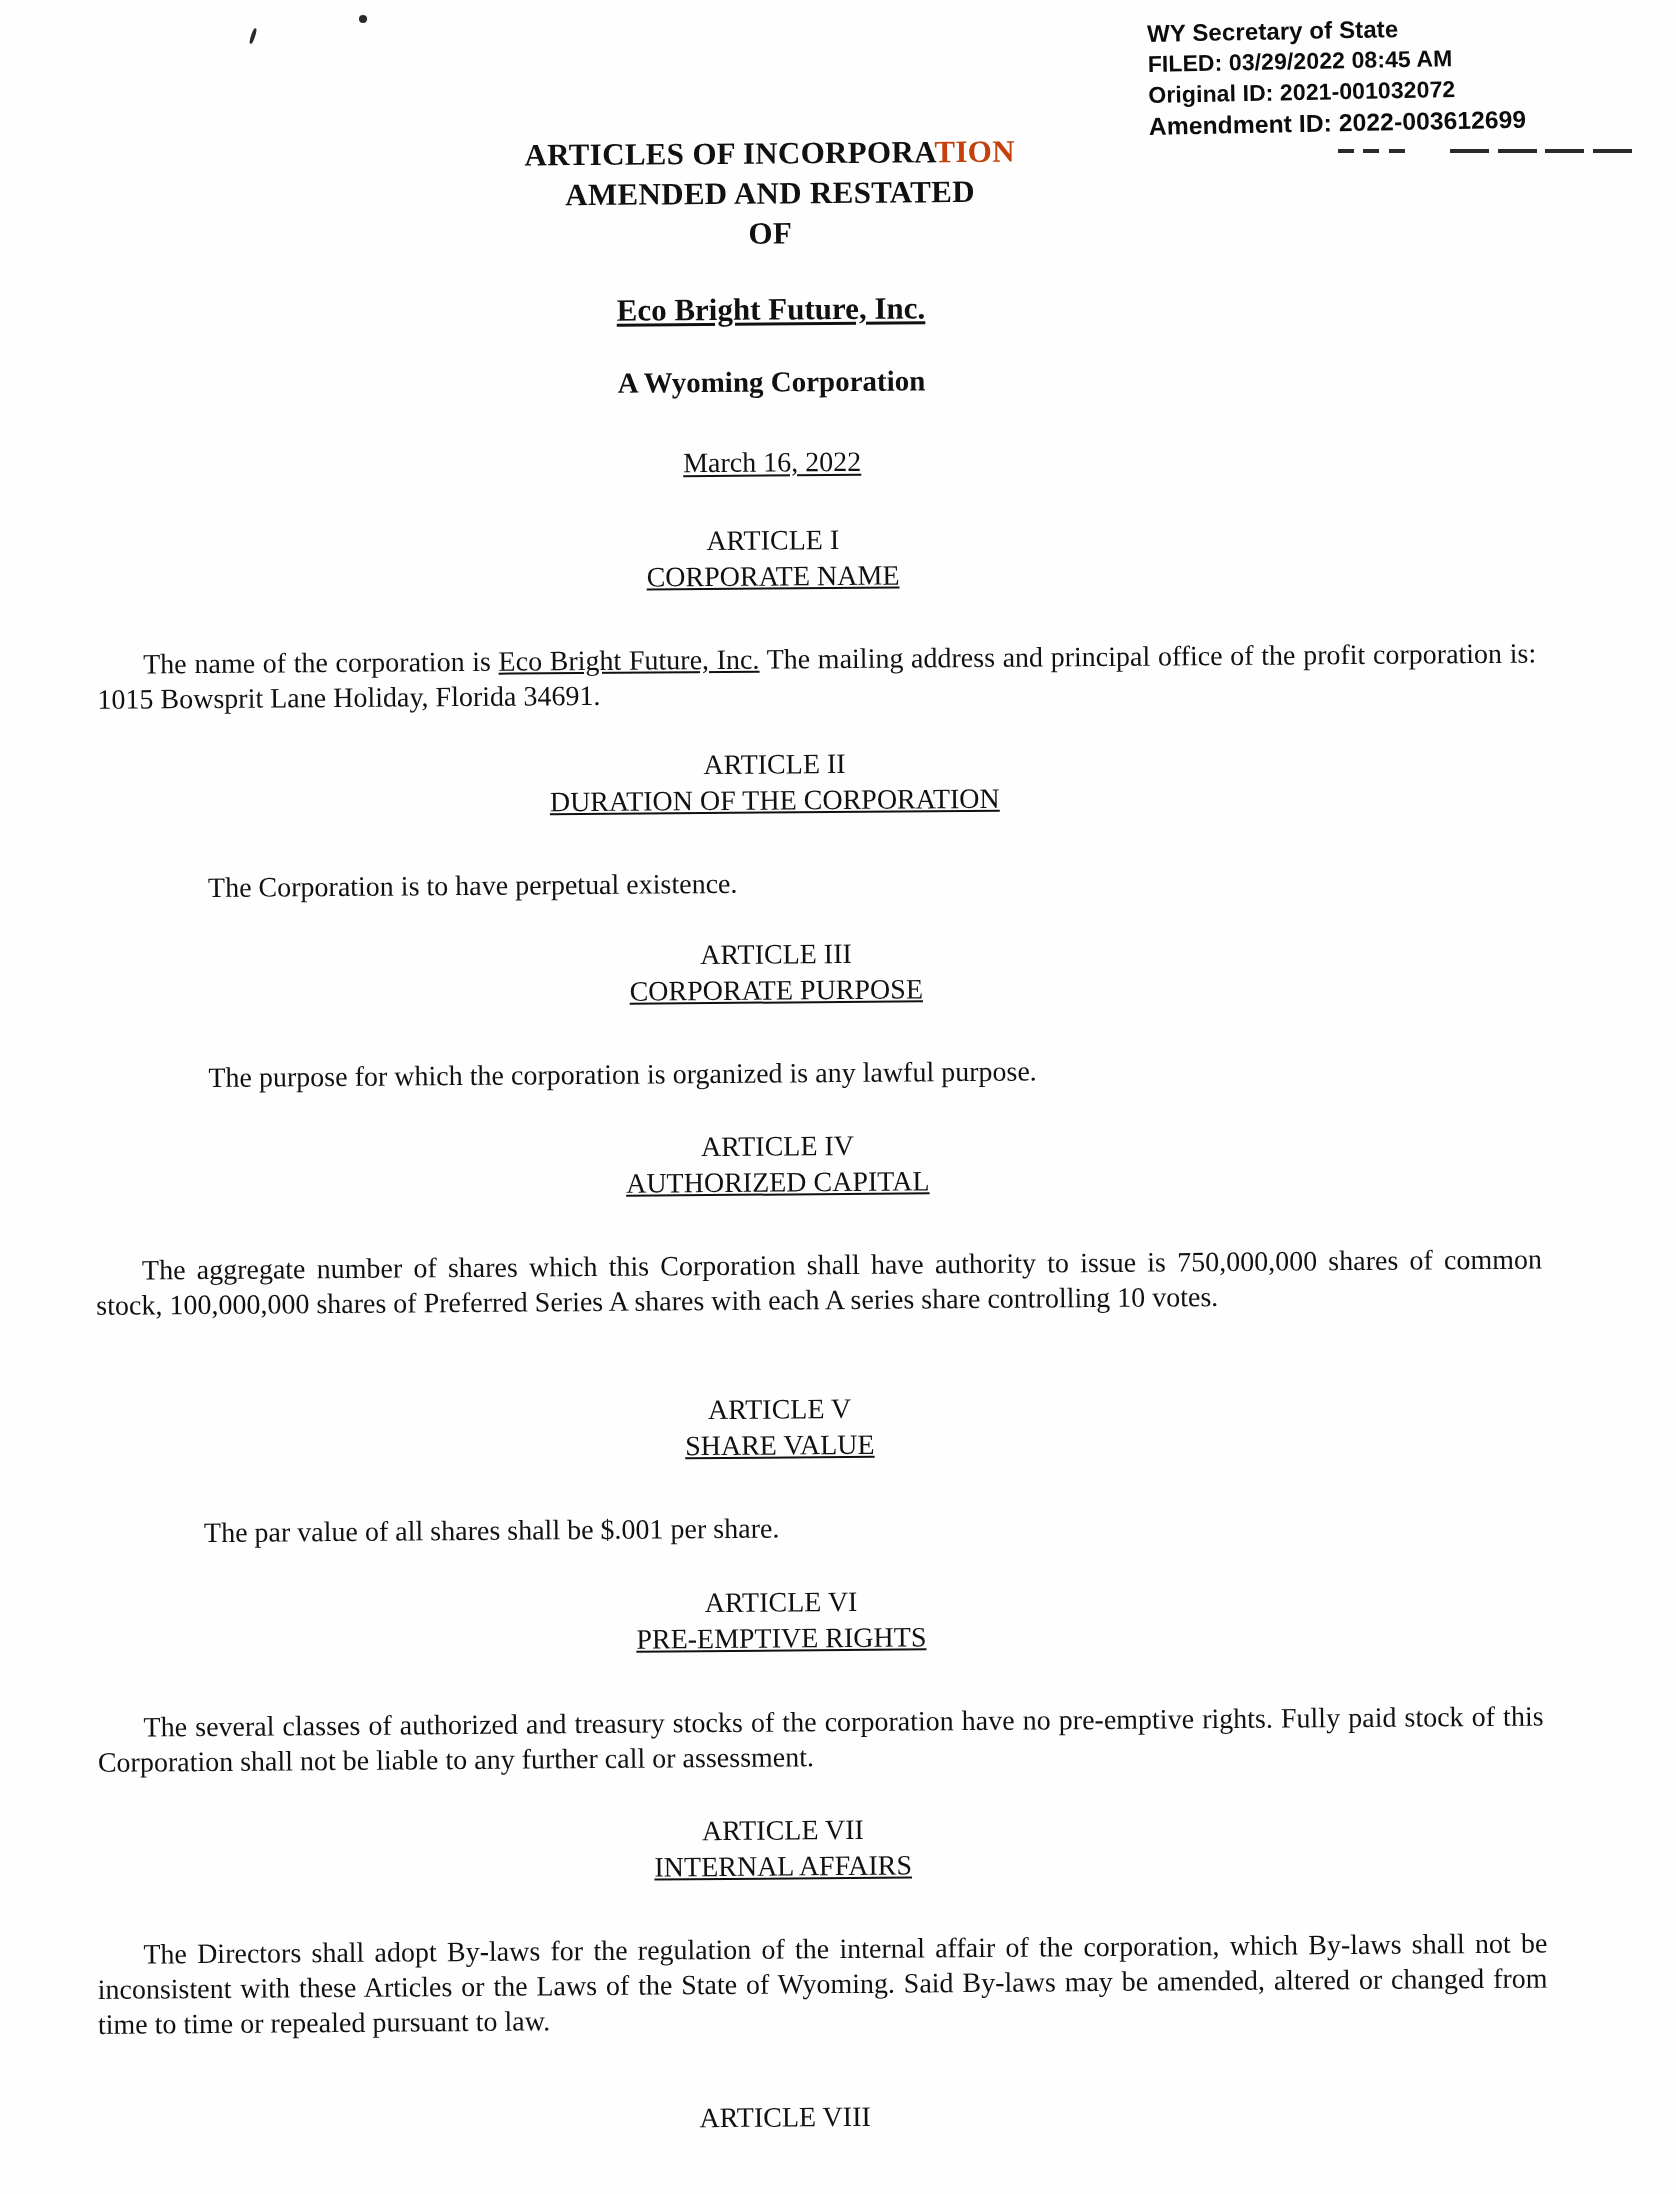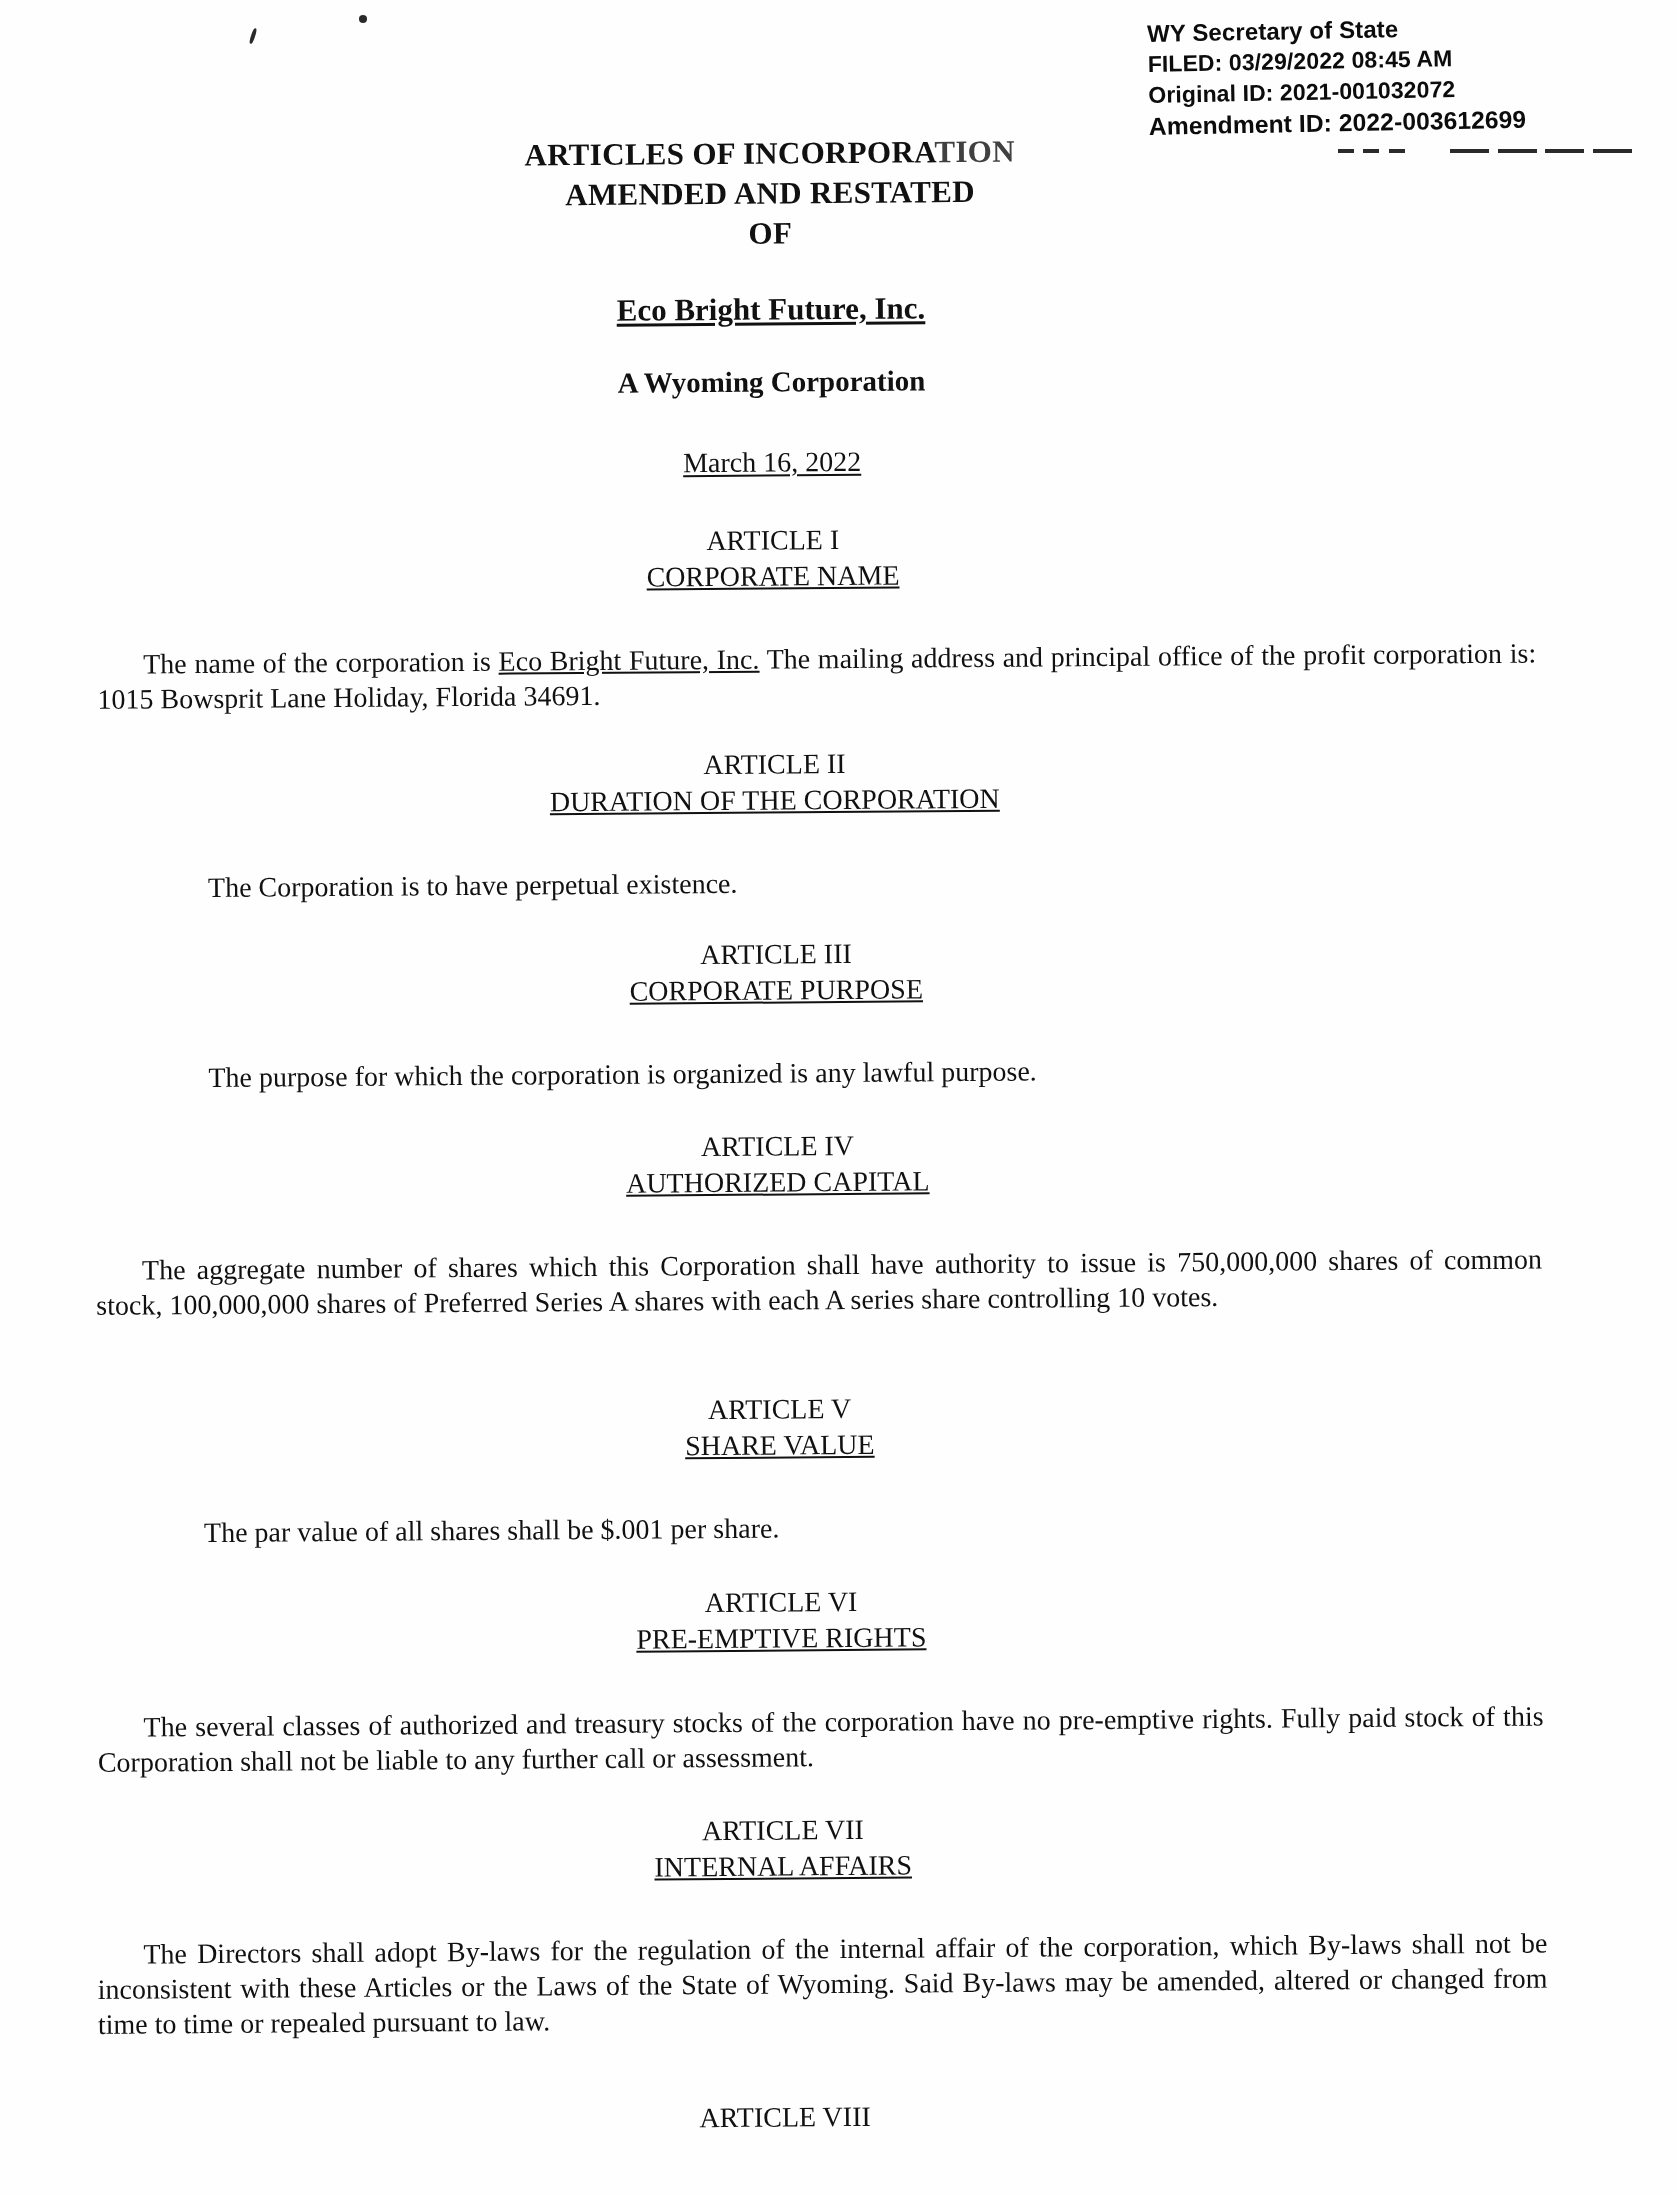--- a/index.html
+++ b/index.html
@@ -75,21 +75,21 @@
   .ctr {
     text-align: center;
   }
   .title-line {
     font-weight: bold;
     font-size: 31px;
     line-height: 40px;
     letter-spacing: 0.3px;
   }
   .faded-tail {
-    color: #404040;
+    color: #c2410c;
   }
 
   .company {
     font-weight: bold;
     font-size: 31px;
     text-decoration: underline;
     text-underline-offset: 3px;
   }
   .subtitle {
     font-weight: bold;

